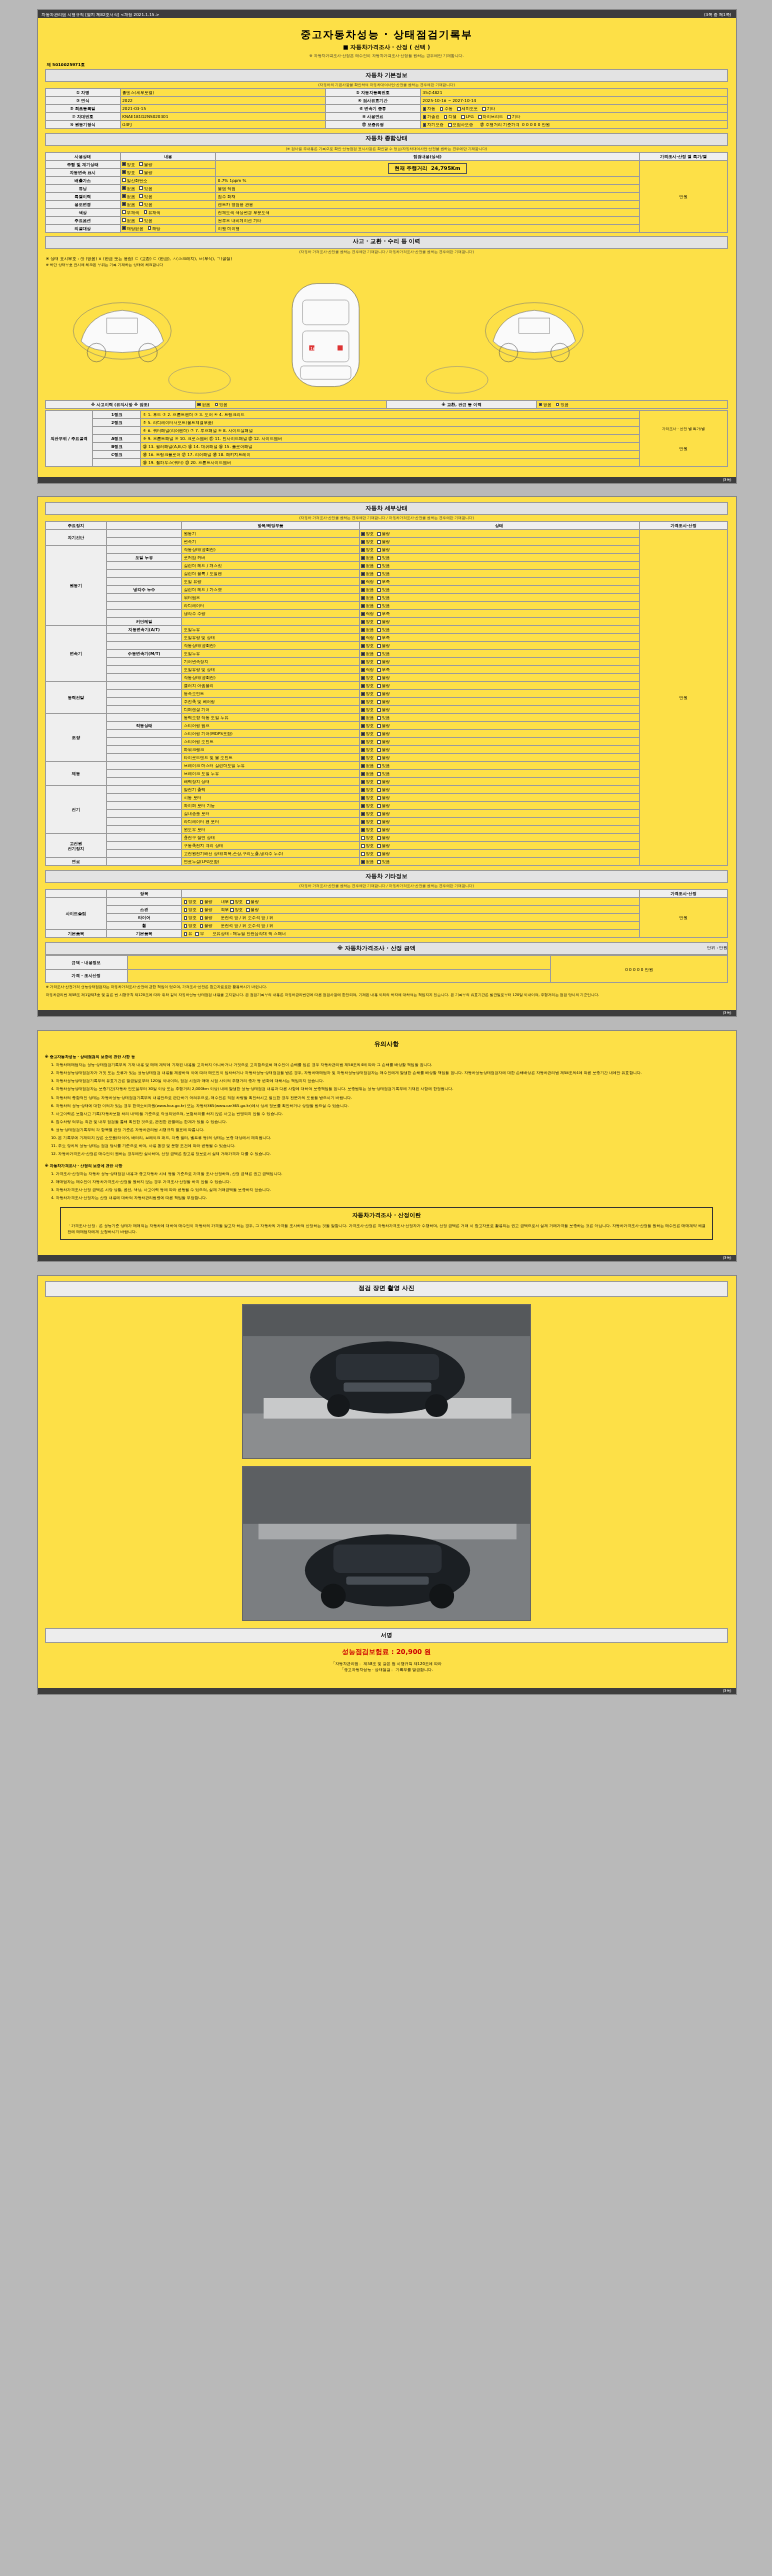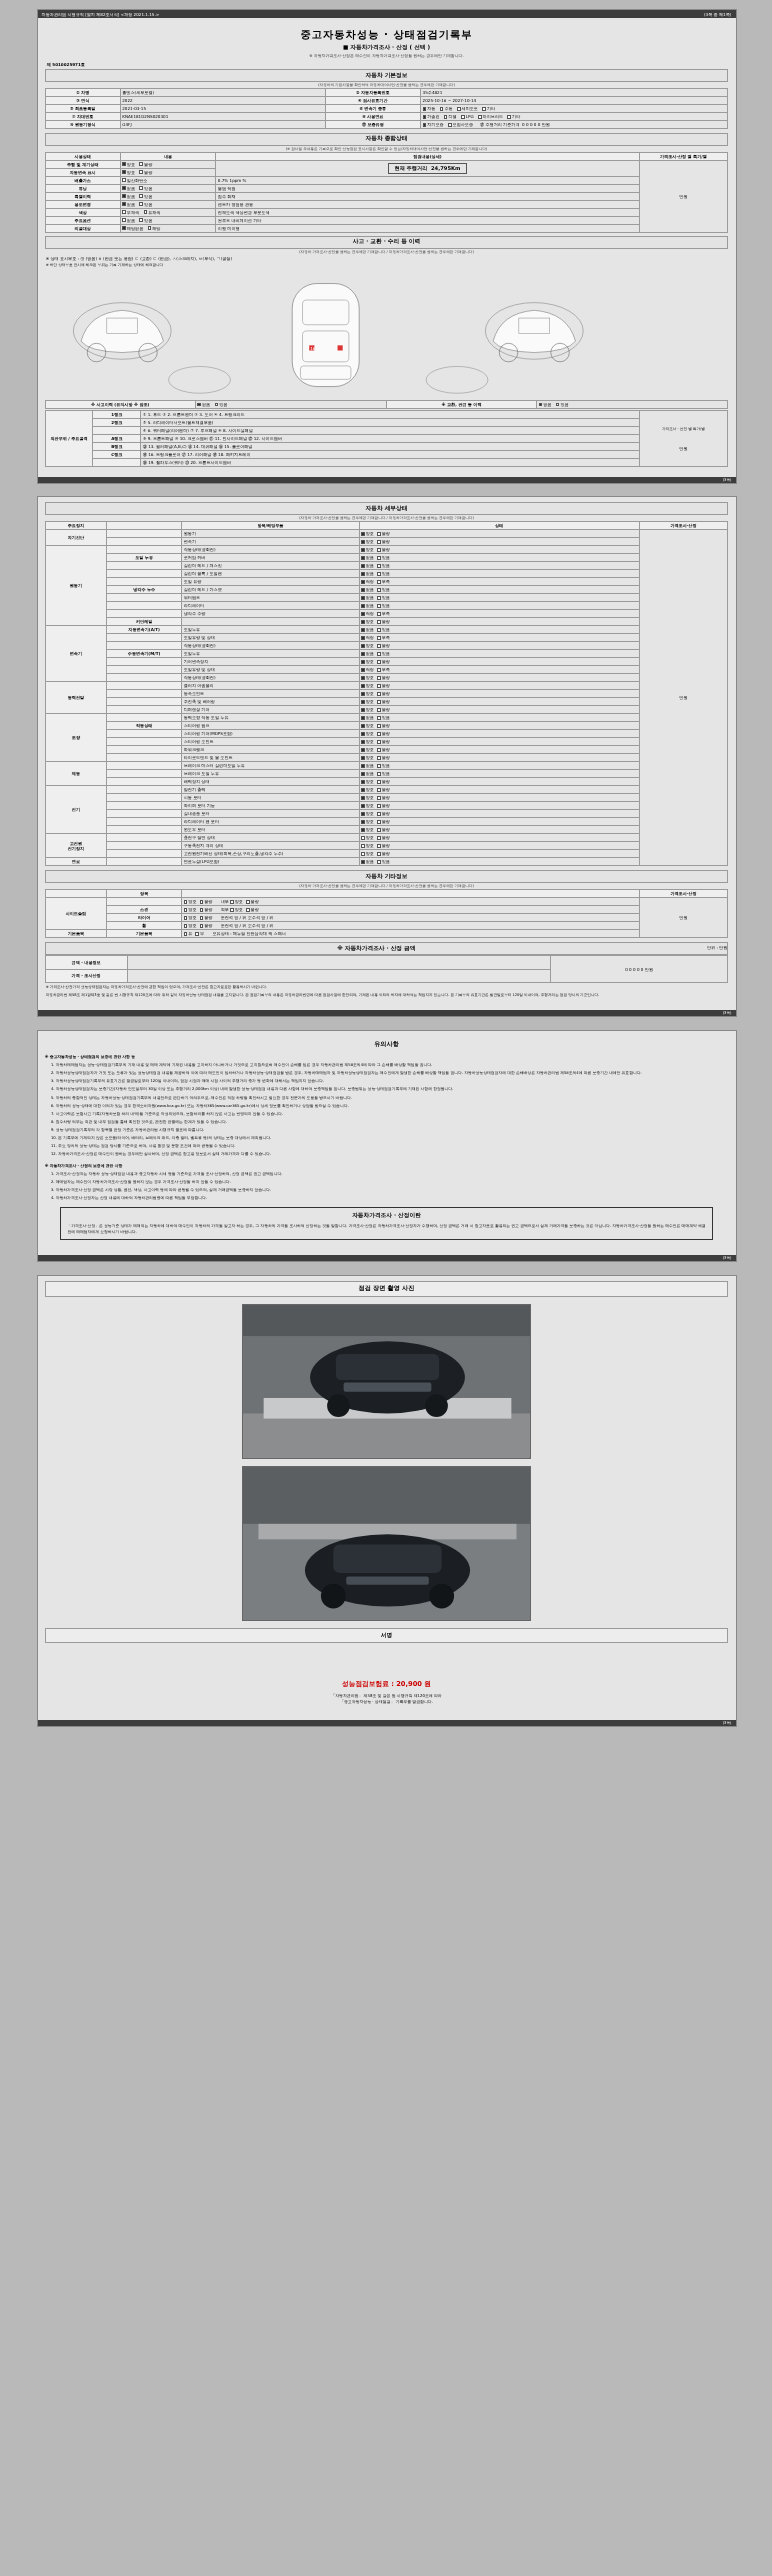--- a/index.html
+++ b/index.html
@@ -8,21 +8,21 @@
   .page {
     width:773px;
     display:flex;
     flex-direction:column;
     align-items:center;
     gap:12.4px;
     padding:9.3px 0 20.6px 0;
   }
   .sheet {
     width:700px;
-    background:#e5e5e5;
+    background:#fde047;
     border:0.5px solid #888;
     position:relative;
   }
   .sheet-pad { padding:5.2px 7.2px 9.3px 7.2px; }
   .tiny { font-size:4.1px; }
   .xtiny { font-size:3.6px; }
   
   .topbar {
     background:#3d3d3d; color:#fff; font-size:4.1px;
     padding:1.5px 4.1px; display:flex; justify-content:space-between; align-items:center;
@@ -52,21 +52,21 @@
   .footer-bar { background:#3d3d3d; color:#fff; font-size:3.6px; text-align:right; padding:1px 4.1px; }
   .notice-title { text-align:center; font-size:6.2px; font-weight:bold; padding:4.1px 0 5.2px 0; }
   .notice p { font-size:3.8px; line-height:1.45; margin:0 0 2.6px 0; text-align:justify; }
   .notice .ind { padding-left:6.2px; }
   .declbox { border:1px solid #333; margin:6.2px 15.5px; padding:4.1px 6.2px; }
   .declbox .dt { text-align:center; font-weight:bold; font-size:5.7px; margin-bottom:3.1px; }
   .declbox p { font-size:3.8px; line-height:1.5; margin:0; }
   .photo-head { background:#ededed; border:0.5px solid #9a9a9a; text-align:center; font-size:6.2px; font-weight:bold; padding:2.6px 0; }
   .photo { width:289px; height:155px; margin:7.2px auto; border:0.5px solid #666; background:#7a7a7a; position:relative; overflow:hidden; }
   .sign-head { background:#ededed; border:0.5px solid #9a9a9a; text-align:center; font-size:5.7px; font-weight:bold; padding:2.1px 0; margin-top:5.2px; }
-  .fee { text-align:center; font-size:6.7px; font-weight:bold; color:#c00; padding:5.2px 0 2.1px 0;margin-top:32px; }
+  .fee { text-align:center; font-size:6.7px; font-weight:bold; color:#c00; padding:5.2px 0 2.1px 0; }
   .lastnote { font-size:3.9px; text-align:center; line-height:1.6; padding:2.1px 10.3px 5.2px 10.3px; }
   .sm-th { background:#efefef; font-weight:bold; text-align:center; font-size:4.1px; }
 </style>
 </head>
 <body>
 
 <div class="page">
 
   <div class="sheet">
     <div class="topbar">

